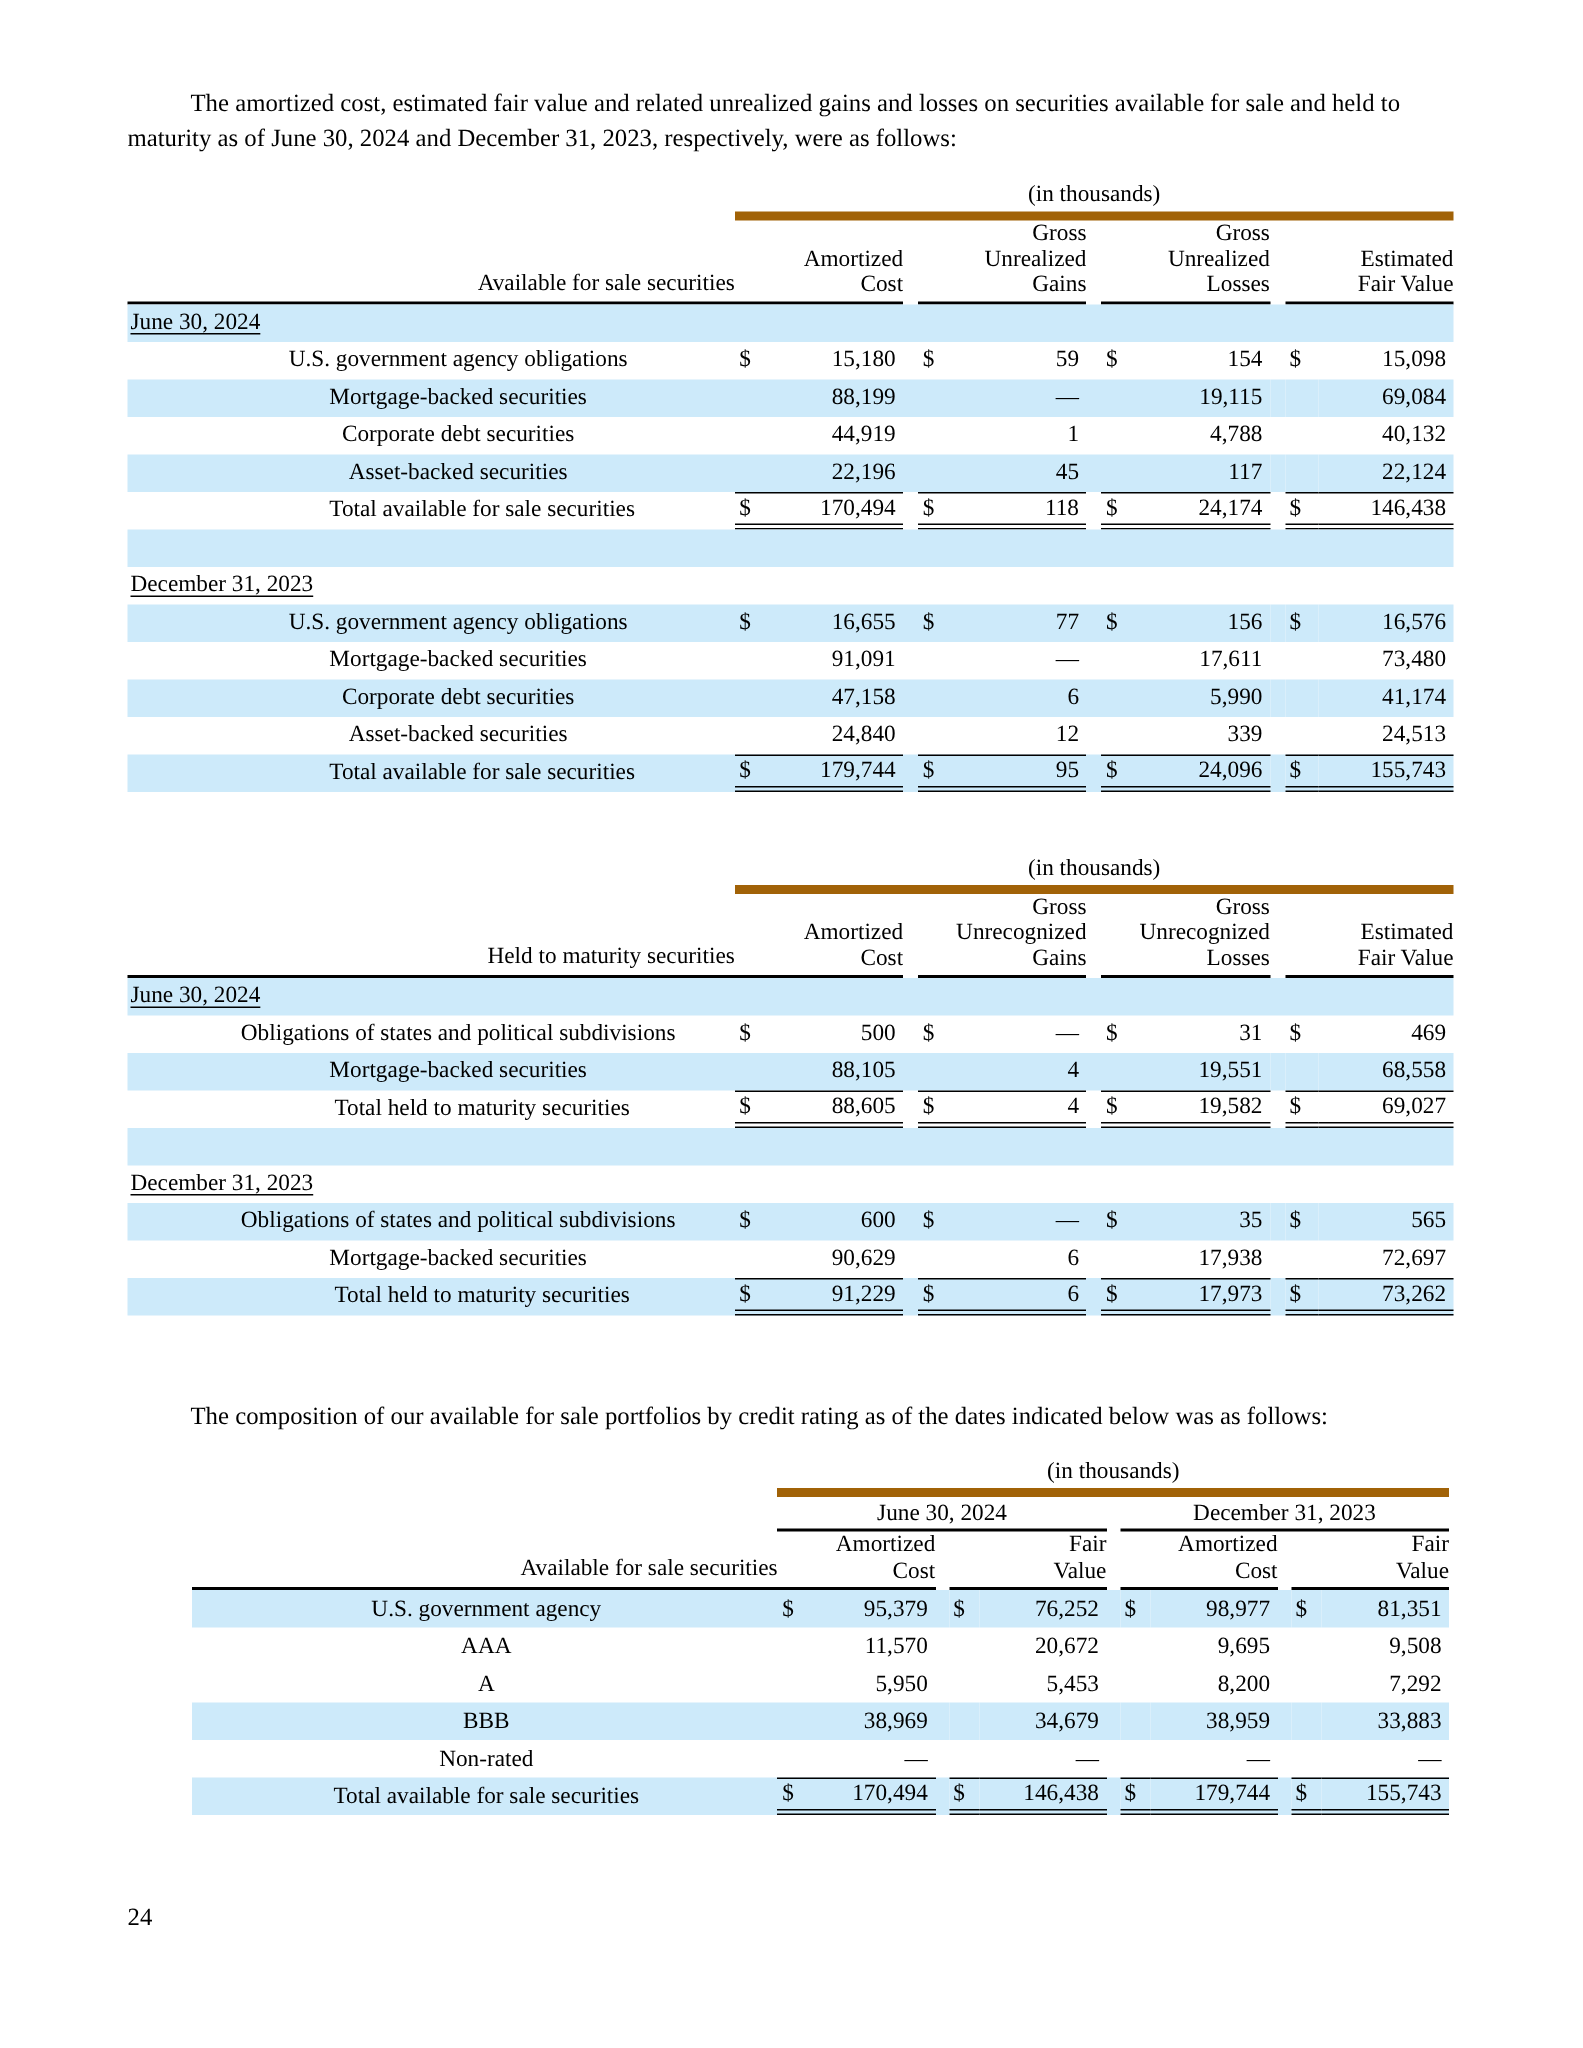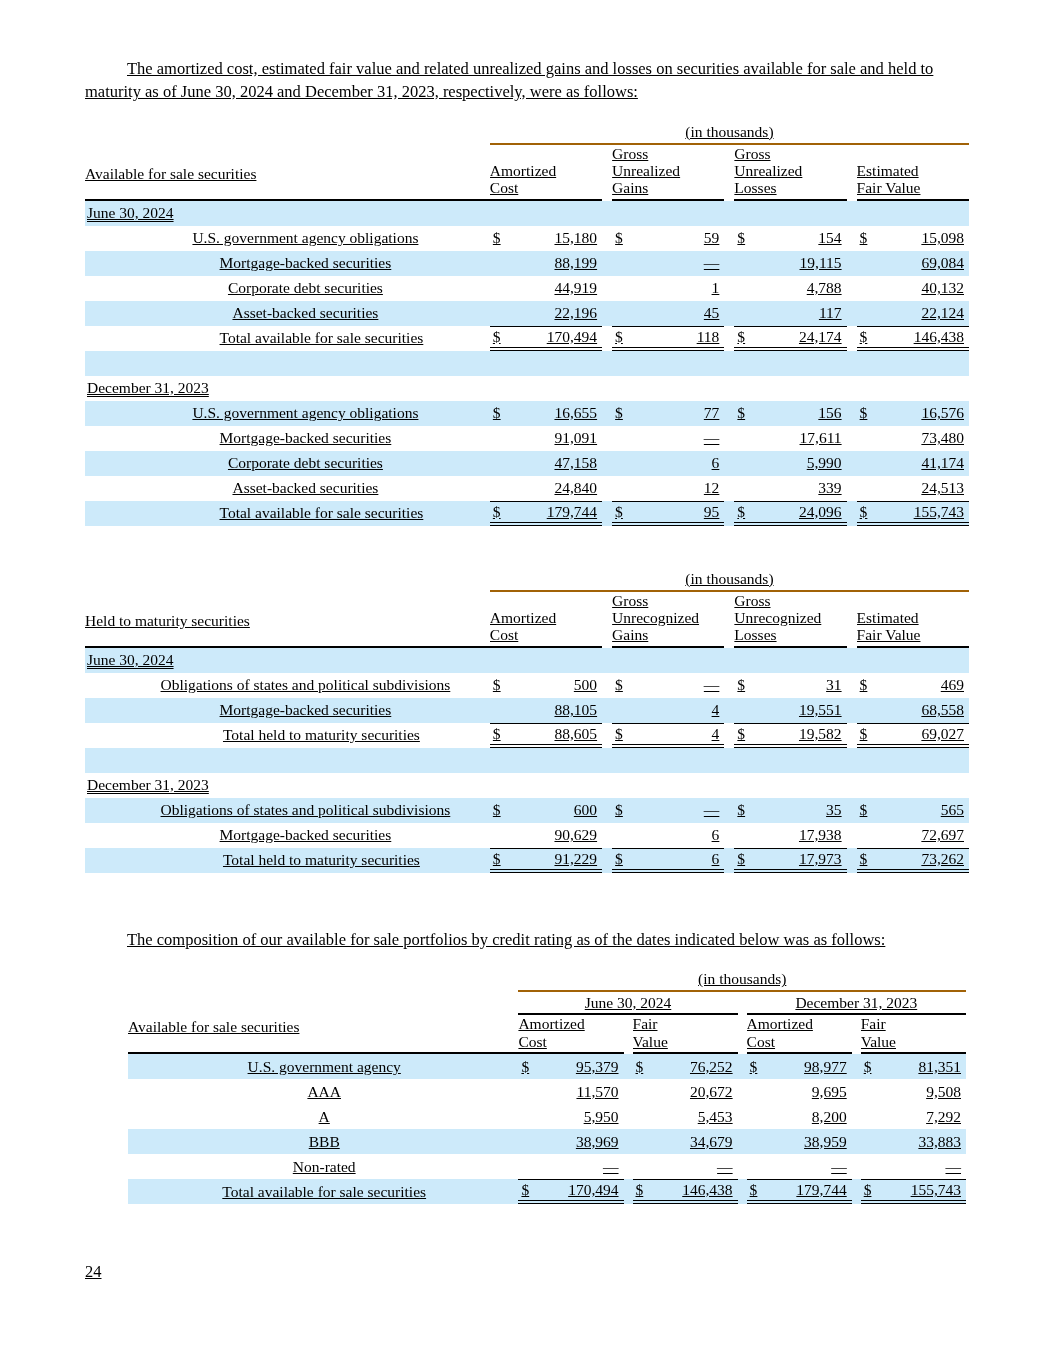--- a/index.html
+++ b/index.html
@@ -2,32 +2,32 @@
 <html><head>
 <meta charset="utf-8">
 <style>
   * { margin: 0; padding: 0; box-sizing: border-box; }
   html, body { background: #ffffff; }
   body {
     width: 1055px; height: 1365px;
     font-family: "Liberation Serif", "DejaVu Serif", serif;
     color: #000; position: relative;
   }
-  .page { padding: 58px 85px 0 85px; text-decoration: underline; }
+  .page { padding: 58px 85px 0 85px; }
 
   p.body-text { font-size: 16.5px; line-height: 1.38; text-indent: 42px; }
 
   table { border-collapse: separate; border-spacing: 0; table-layout: fixed; font-size: 15.5px; }
   td { padding: 0; vertical-align: bottom; overflow: hidden; }
 
   
-  td.units { text-align: center; border-bottom: 2px solid #a16207; padding-bottom: 2px; height: 24px; }
-  td.ch    { text-align: left; border-bottom: 2px solid #000; vertical-align: bottom;
+  td.units { text-align: center; border-bottom: 6px solid #a16207; padding-bottom: 2px; height: 24px; }
+  td.ch    { text-align: right; border-bottom: 2px solid #000; vertical-align: bottom;
              padding-bottom: 2px; line-height: 1.12; white-space: pre-line; }
-  td.labhead { text-align: left; border-bottom: 2px solid #000; vertical-align: bottom; padding-bottom: 16px; }
+  td.labhead { text-align: right; border-bottom: 2px solid #000; vertical-align: bottom; padding-bottom: 3px; }
   td.datehead { text-align: center; border-bottom: 2px solid #000; padding-bottom: 1px; height: 23px; }
   td.nb { border-bottom: none; }
 
   
   tr.r > td { height: 25px; vertical-align: middle; }
   tr.b { background: #cdeafa; }
   td.lab { text-align: center; white-space: nowrap; }
   .i1 { padding-left: 36px; }
   .i2 { padding-left: 68px; }
   td.d { text-align: left; padding-left: 3px; }

